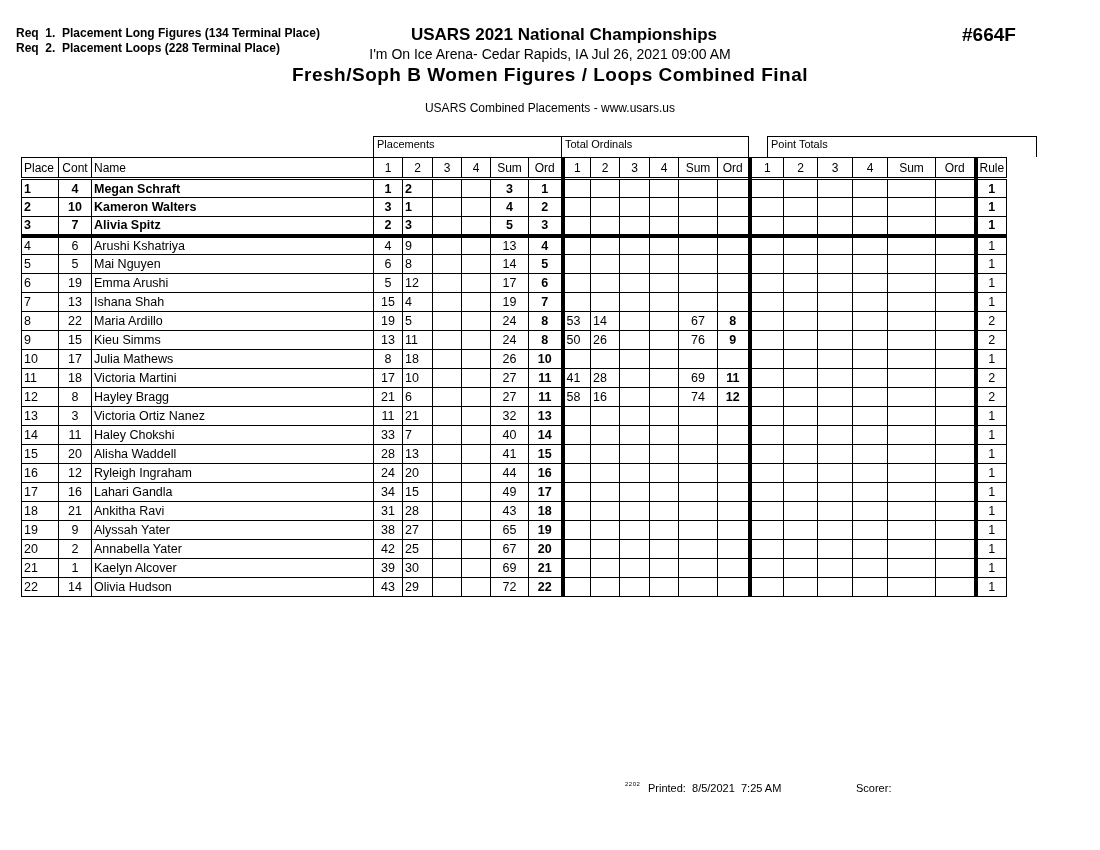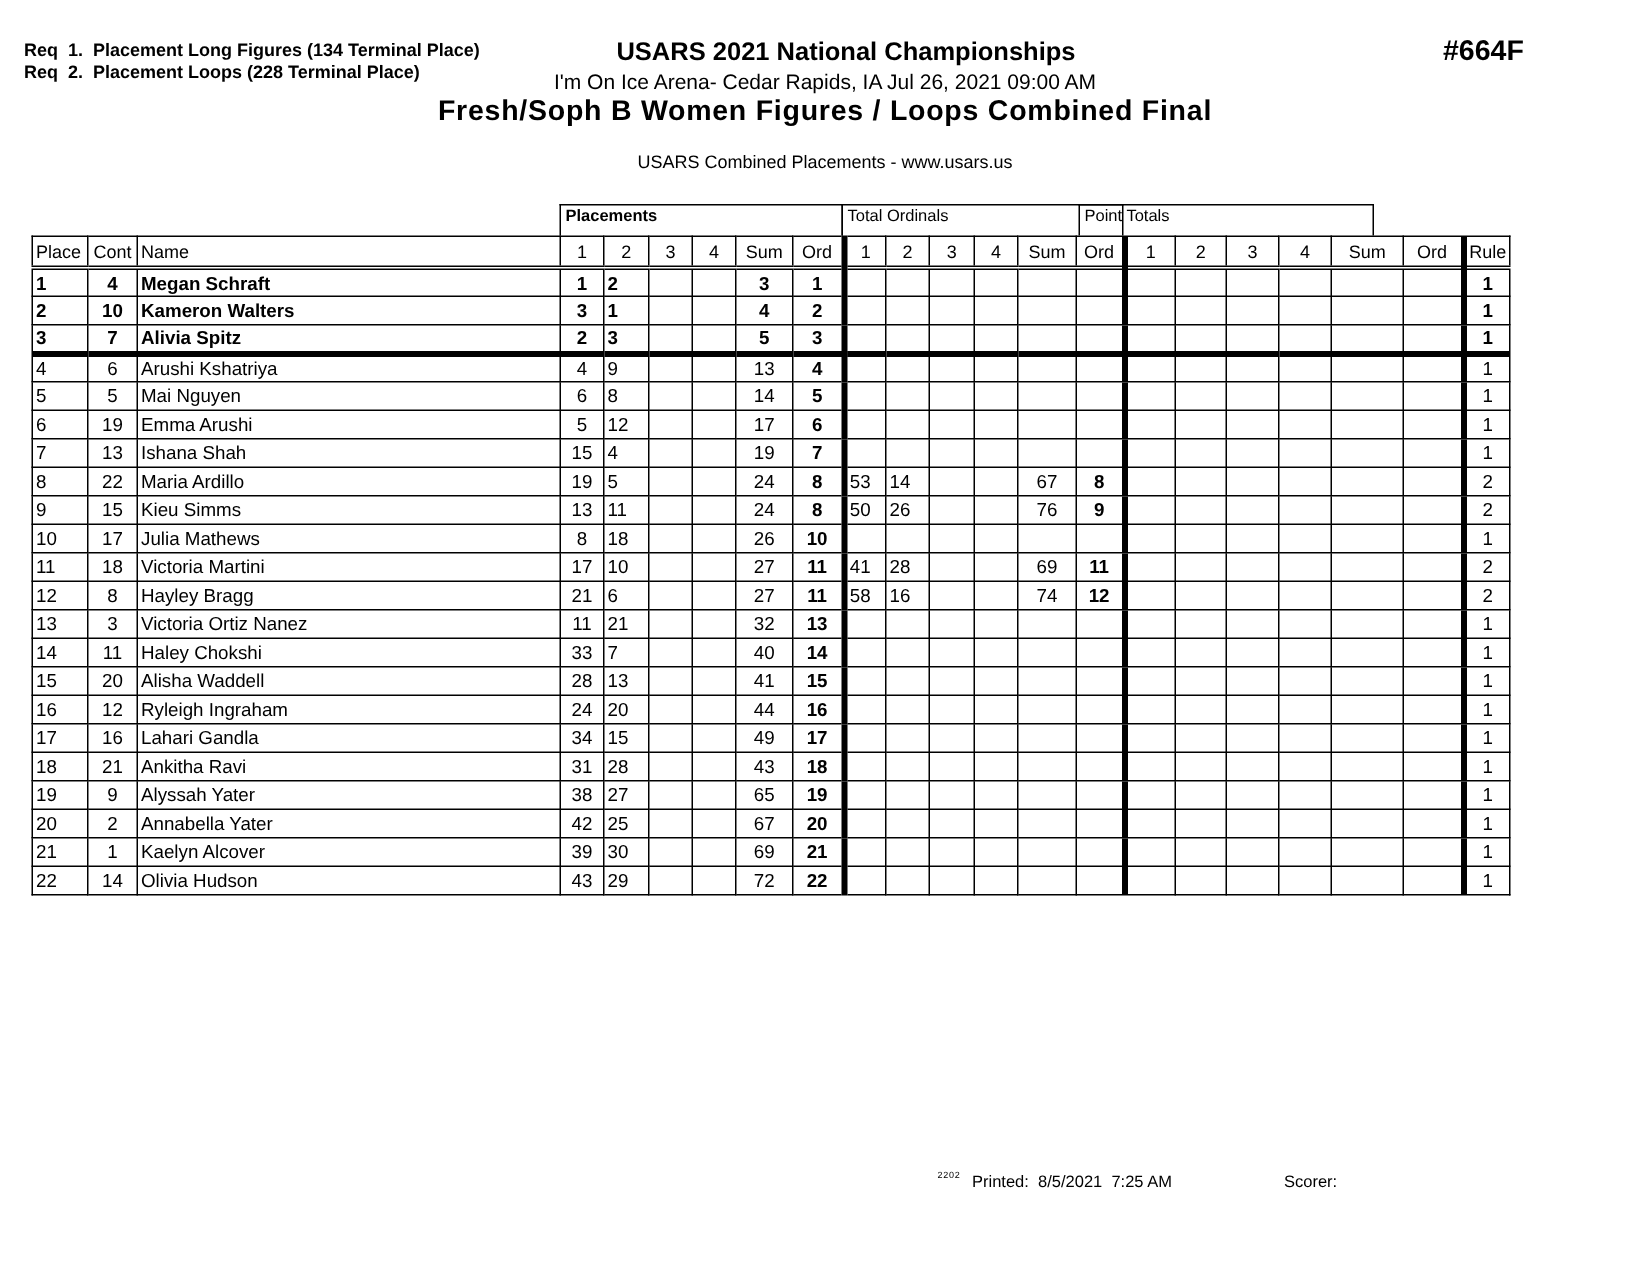--- a/index.html
+++ b/index.html
@@ -33,23 +33,23 @@
 
 <div class="req" style="top:26px">Req  1.  Placement Long Figures (134 Terminal Place)</div>
 <div class="req" style="top:41px">Req  2.  Placement Loops (228 Terminal Place)</div>
 
 <div class="hdr h1">USARS 2021 National Championships</div>
 <div class="hdr h2">I'm On Ice Arena- Cedar Rapids, IA  Jul 26, 2021  09:00 AM</div>
 <div class="hdr h3">Fresh/Soph B Women Figures / Loops Combined Final</div>
 <div class="hdr h4">USARS Combined Placements - www.usars.us</div>
 <div class="evno">#664F</div>
 
-<div class="grp" style="left:373px;width:189px;font-weight:bold;">Placements</div>
+<div class="grp" style="left:373px;width:189px;">Placements</div>
 <div class="grp" style="left:561px;width:188px;">Total Ordinals</div>
-<div class="grp" style="left:719px;width:197px;">Point Totals</div>
+<div class="grp" style="left:767px;width:270px;">Point Totals</div>
 
 <table class="res">
   <colgroup>
     <col style="width:37px">
       <col style="width:33px">
       <col style="width:282px">
     <col style="width:29px">
       <col style="width:30px">
       <col style="width:29px">
       <col style="width:29px">

